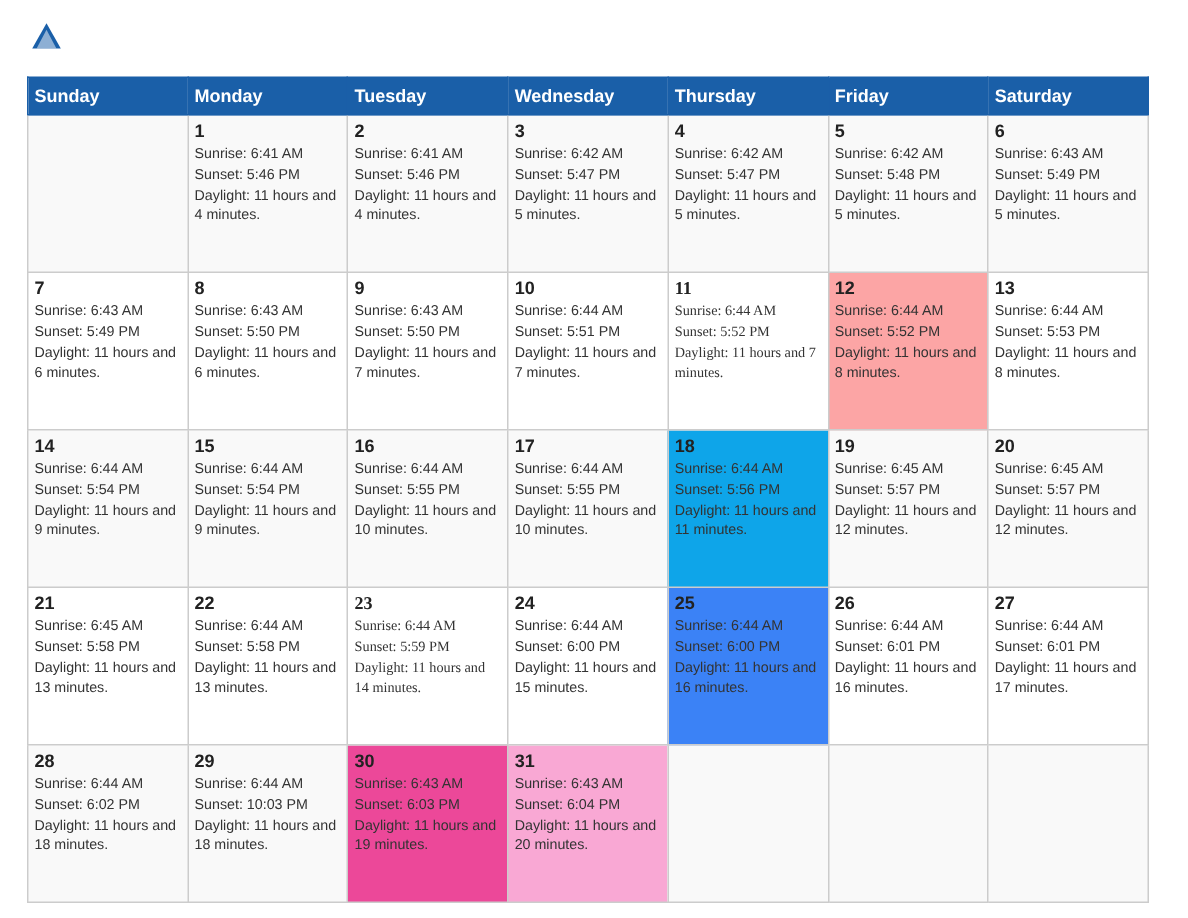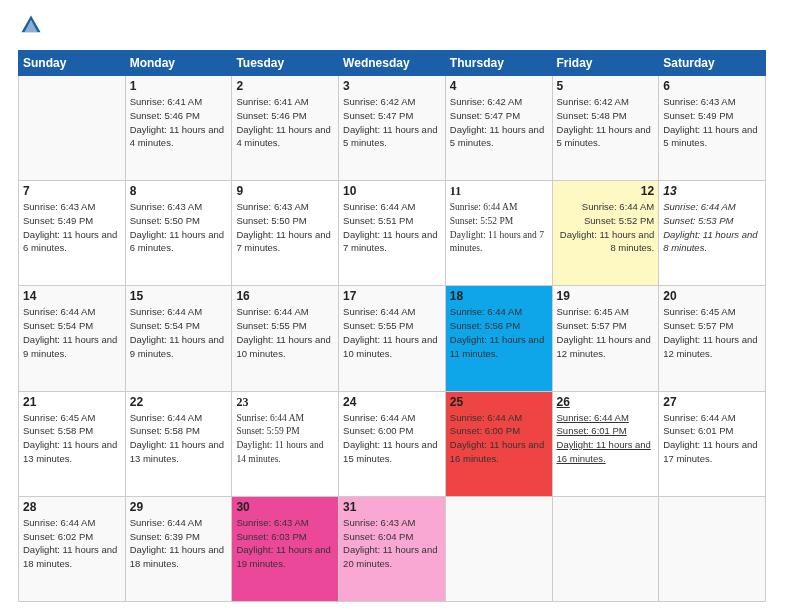--- a/index.html
+++ b/index.html
@@ -210,28 +210,28 @@
 Daylight: 11 hours
 and 7 minutes.</div>
           </td>
           <td style="background: rgb(255, 255, 255); font-family: Liberation Serif, serif;">
             <span class="day-num">11</span>
             <div class="day-info">Sunrise: 6:44 AM
 Sunset: 5:52 PM
 Daylight: 11 hours
 and 7 minutes.</div>
           </td>
-          <td style="background: #fef9c3; text-align: right;">
+          <td style="background: #fca5a5;">
             <span class="day-num">12</span>
             <div class="day-info">Sunrise: 6:44 AM
 Sunset: 5:52 PM
 Daylight: 11 hours
 and 8 minutes.</div>
           </td>
-          <td style="background: rgb(255, 255, 255); font-style: italic;">
+          <td style="background: rgb(255, 255, 255);">
             <span class="day-num">13</span>
             <div class="day-info">Sunrise: 6:44 AM
 Sunset: 5:53 PM
 Daylight: 11 hours
 and 8 minutes.</div>
           </td>
         </tr>
         <tr>
           <td style="background: rgb(249, 249, 249); margin-left: 44px;">
             <span class="day-num">14</span>
@@ -305,28 +305,28 @@
 Daylight: 11 hours
 and 14 minutes.</div>
           </td>
           <td style="background: rgb(255, 255, 255);">
             <span class="day-num">24</span>
             <div class="day-info">Sunrise: 6:44 AM
 Sunset: 6:00 PM
 Daylight: 11 hours
 and 15 minutes.</div>
           </td>
-          <td style="background: #ef4444;">
+          <td style="background: #3b82f6;">
             <span class="day-num">25</span>
             <div class="day-info">Sunrise: 6:44 AM
 Sunset: 6:00 PM
 Daylight: 11 hours
 and 16 minutes.</div>
           </td>
-          <td style="background: rgb(255, 255, 255); text-decoration: underline;">
+          <td style="background: rgb(255, 255, 255);">
             <span class="day-num">26</span>
             <div class="day-info">Sunrise: 6:44 AM
 Sunset: 6:01 PM
 Daylight: 11 hours
 and 16 minutes.</div>
           </td>
           <td style="background: rgb(255, 255, 255);">
             <span class="day-num">27</span>
             <div class="day-info">Sunrise: 6:44 AM
 Sunset: 6:01 PM
@@ -338,21 +338,21 @@
           <td style="background: rgb(249, 249, 249);">
             <span class="day-num">28</span>
             <div class="day-info">Sunrise: 6:44 AM
 Sunset: 6:02 PM
 Daylight: 11 hours
 and 18 minutes.</div>
           </td>
           <td style="background: rgb(249, 249, 249);">
             <span class="day-num">29</span>
             <div class="day-info">Sunrise: 6:44 AM
-Sunset: 6:39 PM
+Sunset: 10:03 PM
 Daylight: 11 hours
 and 18 minutes.</div>
           </td>
           <td style="background: #ec4899;">
             <span class="day-num">30</span>
             <div class="day-info">Sunrise: 6:43 AM
 Sunset: 6:03 PM
 Daylight: 11 hours
 and 19 minutes.</div>
           </td>

